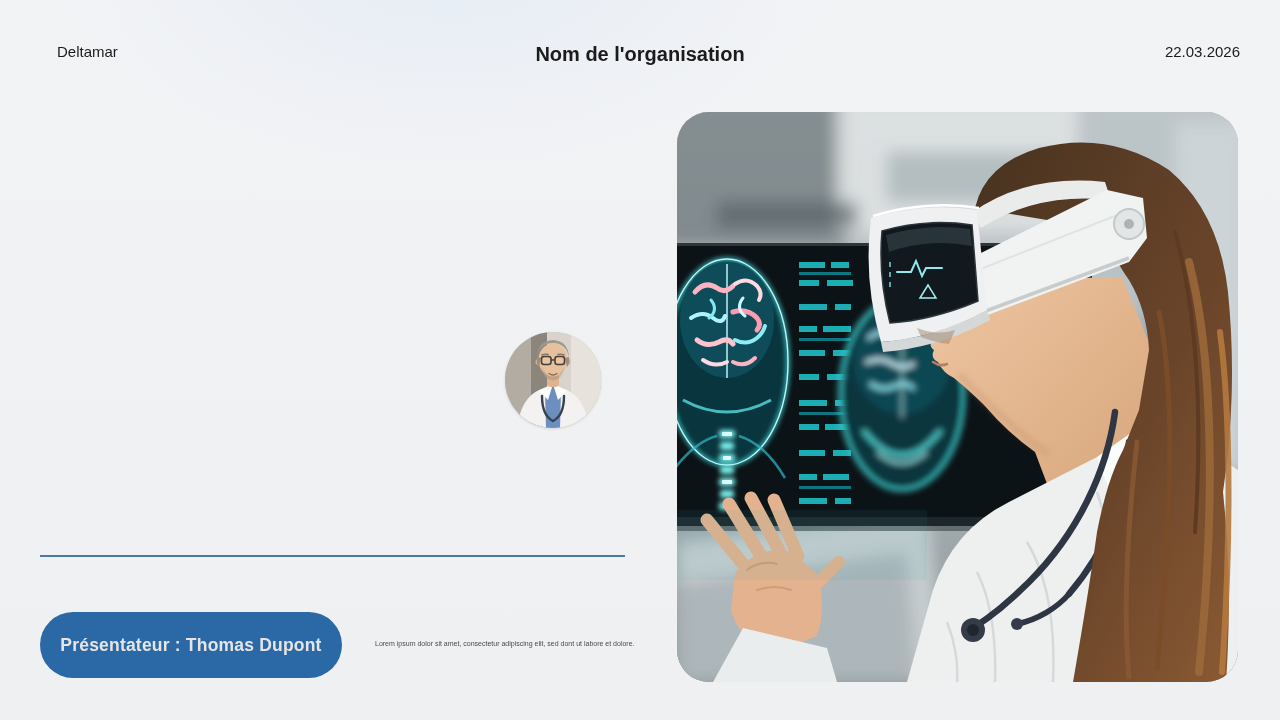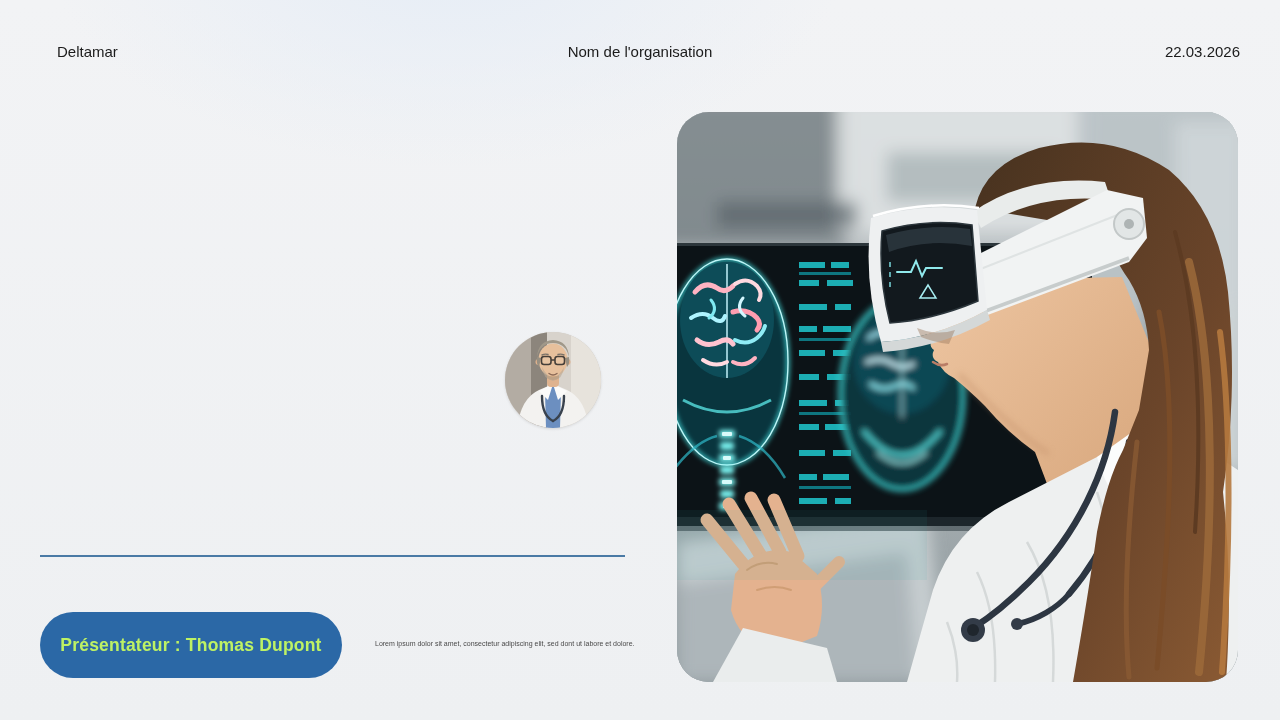--- a/index.html
+++ b/index.html
@@ -5,35 +5,35 @@
   html,body{margin:0;padding:0;background:#e8eaec;}
   *{box-sizing:border-box;}
   .slide{
     position:relative;width:1280px;height:720px;overflow:hidden;
     font-family:"Liberation Sans","DejaVu Sans",sans-serif;
     background:
       radial-gradient(640px 340px at 35% -6%, #e6edf6 0%, rgba(230,237,246,0) 62%),
       linear-gradient(180deg,#f2f3f5 0%,#eef0f2 100%);
   }
   .hdr-left{position:absolute;left:40px;top:43px;font-size:15px;color:#1b1b1b;margin-left:17px;}
-  .hdr-center{position:absolute;left:50%;top:43px;transform:translateX(-50%);font-size:15px;color:#1b1b1b;}
+  .hdr-center{position:absolute;left:50%;top:43px;transform:translateX(-50%);font-size:20px;color:#1b1b1b;font-weight:bold;}
   .hdr-right{position:absolute;right:40px;top:43px;font-size:15px;color:#1b1b1b;}
   .title{
     position:absolute;left:40px;top:296px;width:640px;margin:0;
     font-size:31px;font-weight:500;color:#121212;letter-spacing:.2px;line-height:1.15;
   }
   .avatar{
     position:absolute;left:505px;top:332px;width:96px;height:96px;border-radius:50%;
     overflow:hidden;background:#cfc9c2;box-shadow:0 1px 3px rgba(0,0,0,.12);
   }
   .avatar svg{display:block;width:100%;height:100%;}
   .divider{position:absolute;left:40px;top:555px;width:585px;height:2px;background:#4a7aa5;}
   .pill{
     position:absolute;left:40px;top:612px;width:302px;height:66px;border-radius:34px;
-    background:#2b68a6;color:#bef264;display:flex;align-items:center;justify-content:center;
+    background:#2b68a6;color:#e5e5e5;display:flex;align-items:center;justify-content:center;
     font-size:17.5px;font-weight:700;letter-spacing:.2px;cursor:pointer;border:none;
   }
   .lorem{
     position:absolute;left:375px;top:639px;width:270px;margin:0;
     font-size:7px;line-height:1.35;color:#4a4a4a;
   }
   .hero{
     position:absolute;left:677px;top:112px;width:561px;height:570px;margin:0;
     border-radius:32px;overflow:hidden;background:#9aa4a8;
   }

